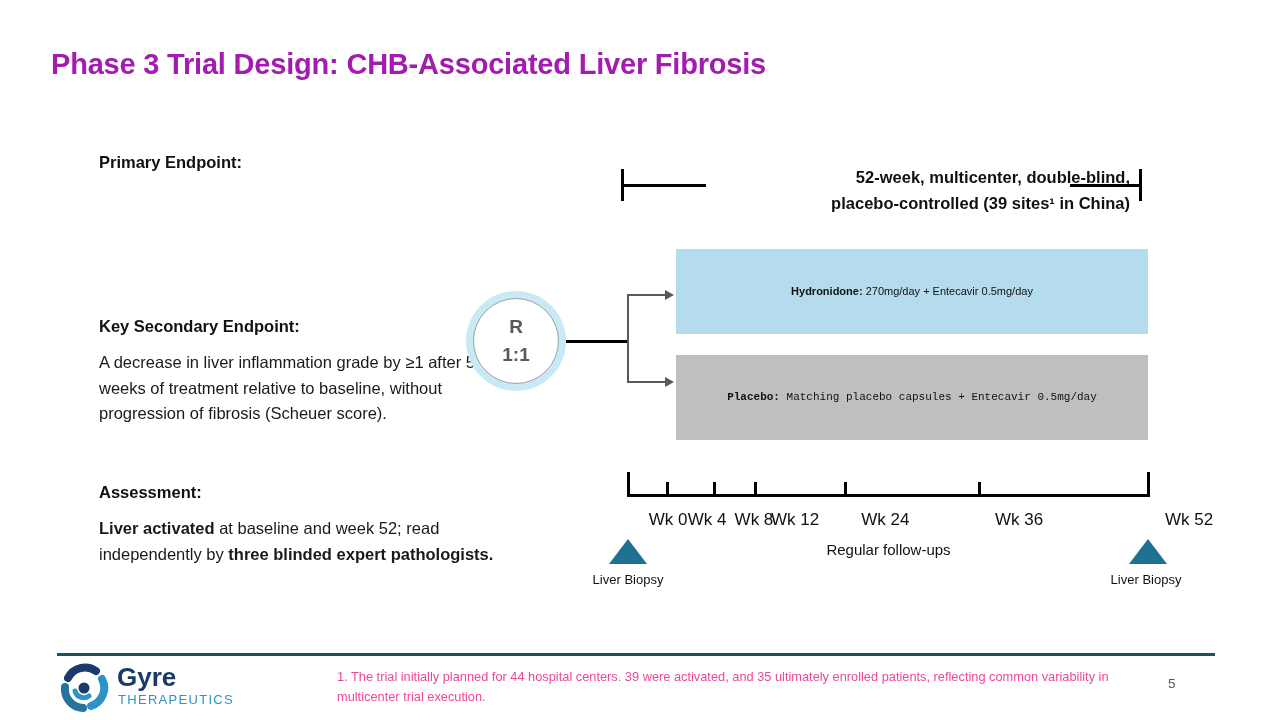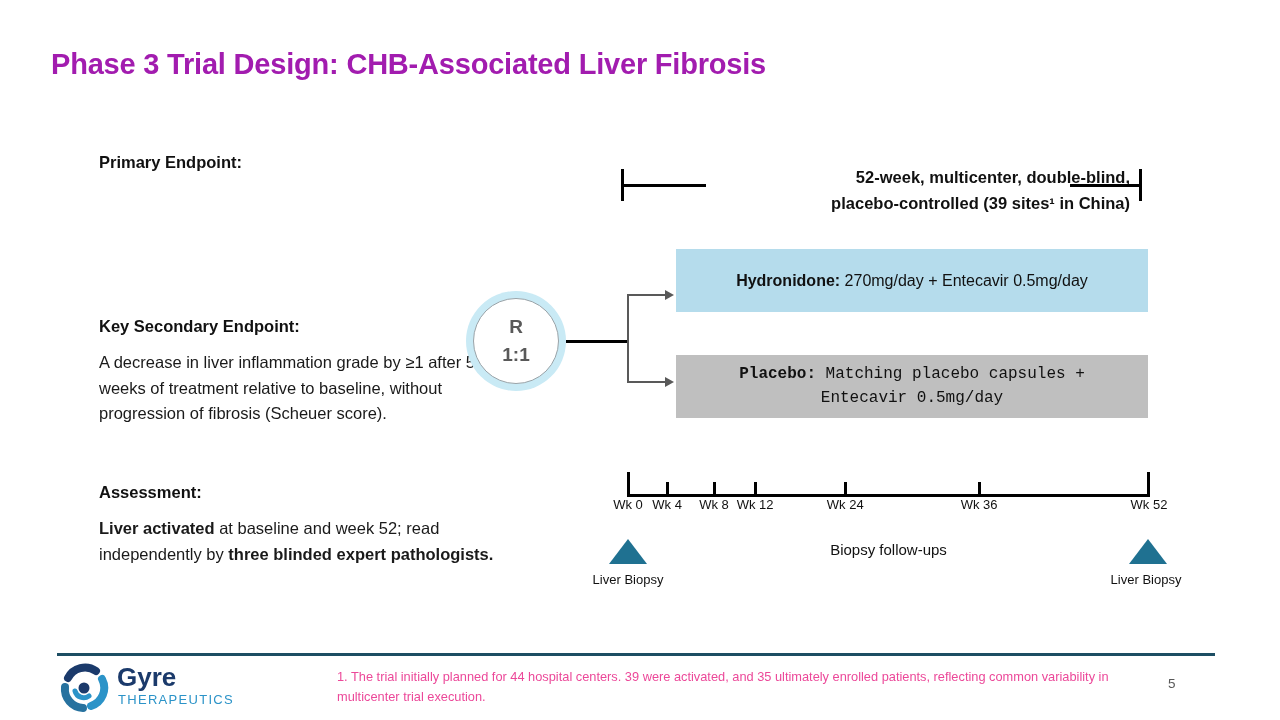--- a/index.html
+++ b/index.html
@@ -49,35 +49,35 @@
   .conn-bot{left:627px;top:381px;width:39px;height:2px;background:#595959;}
   .arrowhead{
     position:absolute;width:0;height:0;
     border-top:5px solid transparent;border-bottom:5px solid transparent;
     border-left:9px solid #595959;
   }
   .arrow-top{left:665px;top:290px;}
   .arrow-bot{left:665px;top:377px;}
   
   .arm{
-    position:absolute;left:676px;width:472px;height:63px;
+    position:absolute;left:676px;width:472px;height:85px;
     display:flex;align-items:center;justify-content:center;text-align:center;
-    font-size:16px;line-height:1.45;color:#111;padding:0 35px;box-sizing:border-box;
+    font-size:11px;line-height:1.45;color:#111;padding:0 35px;box-sizing:border-box;
   }
   .arm-treat{top:249px;background:#b5dcec;}
   .arm-placebo{top:355px;background:#bfbfbf;font-family:Liberation Mono, monospace;}
   
   .timeline{position:absolute;left:628px;top:472px;width:521px;height:60px;}
   .tl-line{position:absolute;left:0;top:22px;width:100%;height:3px;background:#000;}
   .tl-tick{position:absolute;width:3px;background:#000;}
   .tl-tick.tall{top:0;height:25px;}
   .tl-tick.short{top:10px;height:15px;}
   .tl-label{
-    position:absolute;top:25px;transform:translateX(-50%);
-    font-size:13px;color:#111;white-space:nowrap;
+    position:absolute;top:38px;transform:translateX(-50%);
+    font-size:17px;color:#111;white-space:nowrap;margin-left:40px;
   }
   .followups{
     position:absolute;left:628px;top:541px;width:521px;text-align:center;
     font-size:15px;color:#111;
   }
   .biopsy-tri{
     position:absolute;width:0;height:0;top:539px;
     border-left:19px solid transparent;border-right:19px solid transparent;
     border-bottom:25px solid #1f7191;
   }
@@ -159,21 +159,21 @@
     <div class="tl-tick tall" style="left:calc(100% - 2px);"></div>
     <div class="tl-label" style="left:0%;">Wk 0</div>
     <div class="tl-label" style="left:7.5%;">Wk 4</div>
     <div class="tl-label" style="left:16.5%;">Wk 8</div>
     <div class="tl-label" style="left:24.4%;">Wk 12</div>
     <div class="tl-label" style="left:41.7%;">Wk 24</div>
     <div class="tl-label" style="left:67.4%;">Wk 36</div>
     <div class="tl-label" style="left:100%;">Wk 52</div>
   </div>
 
-  <div class="followups">Biopsy follow-ups</div>
+  <div class="followups">Regular follow-ups</div>
 
   <div class="biopsy-tri tri-left"></div>
   <div class="biopsy-tri tri-right"></div>
   <div class="biopsy-label biopsy-label-left">Liver Biopsy</div>
   <div class="biopsy-label biopsy-label-right">Liver Biopsy</div>
 
   <div class="footer-rule"></div>
 
   <svg class="logo" viewBox="0 0 52 50">
     <g fill="none" stroke-linecap="round">

